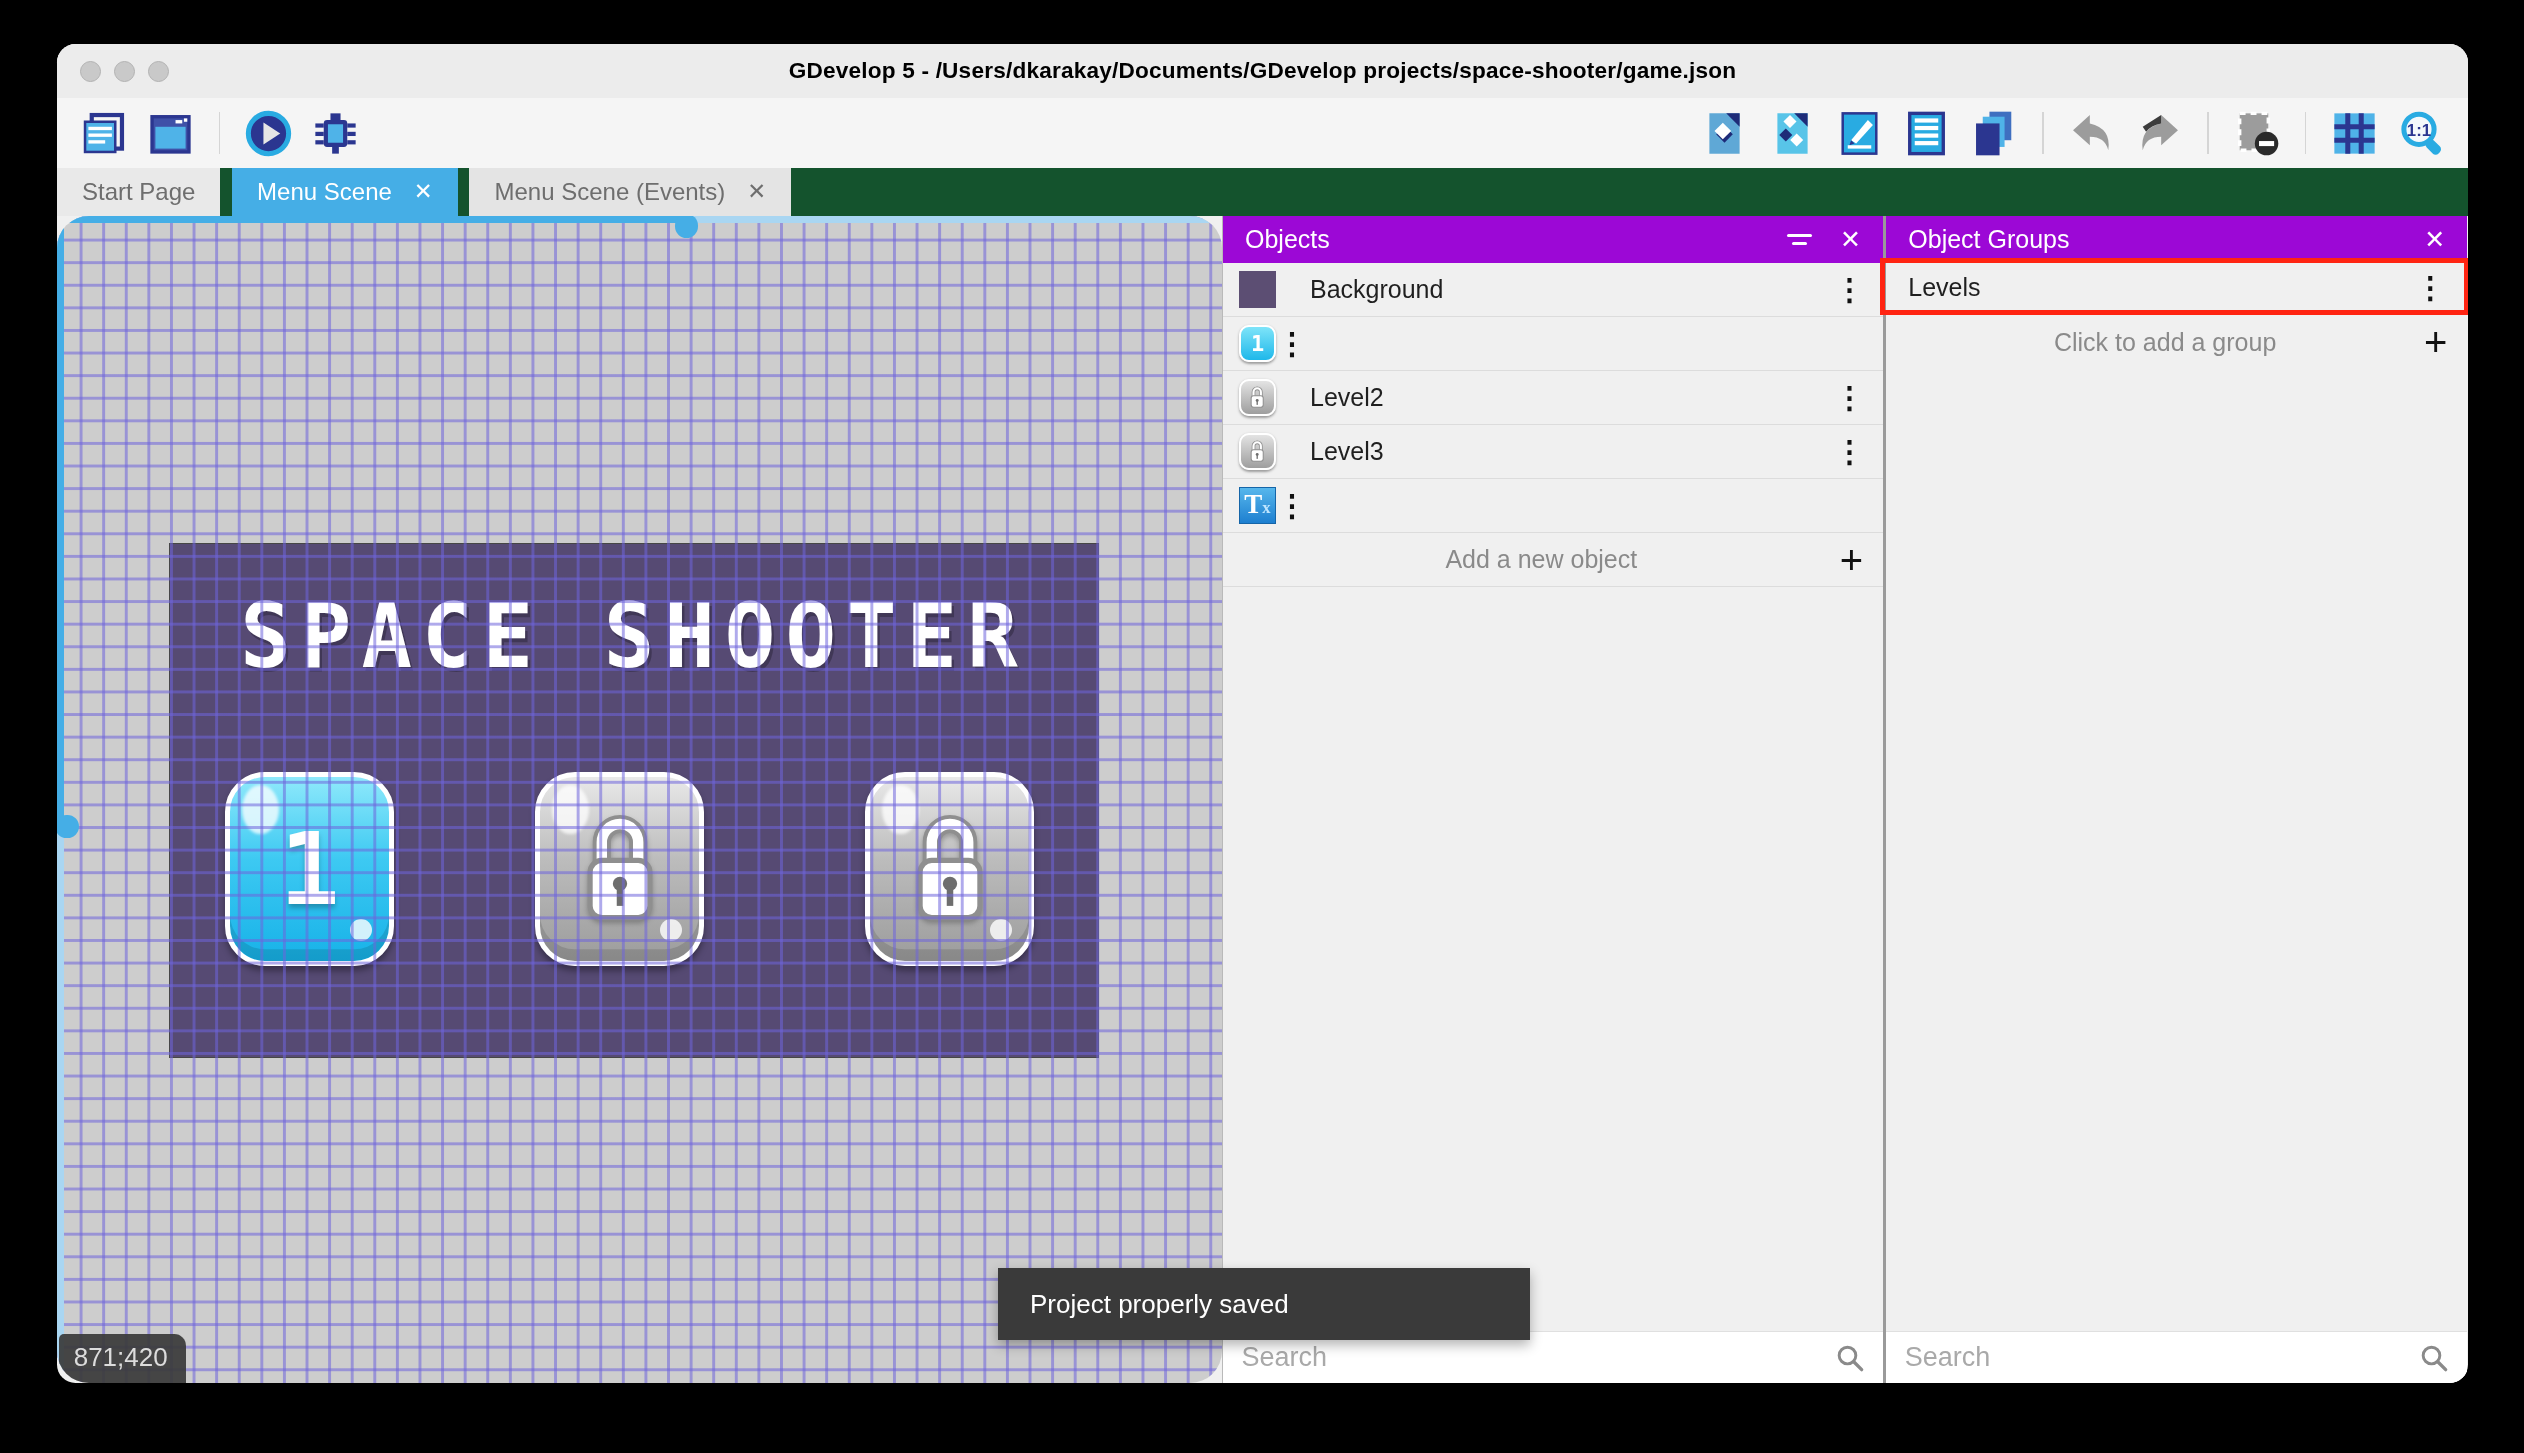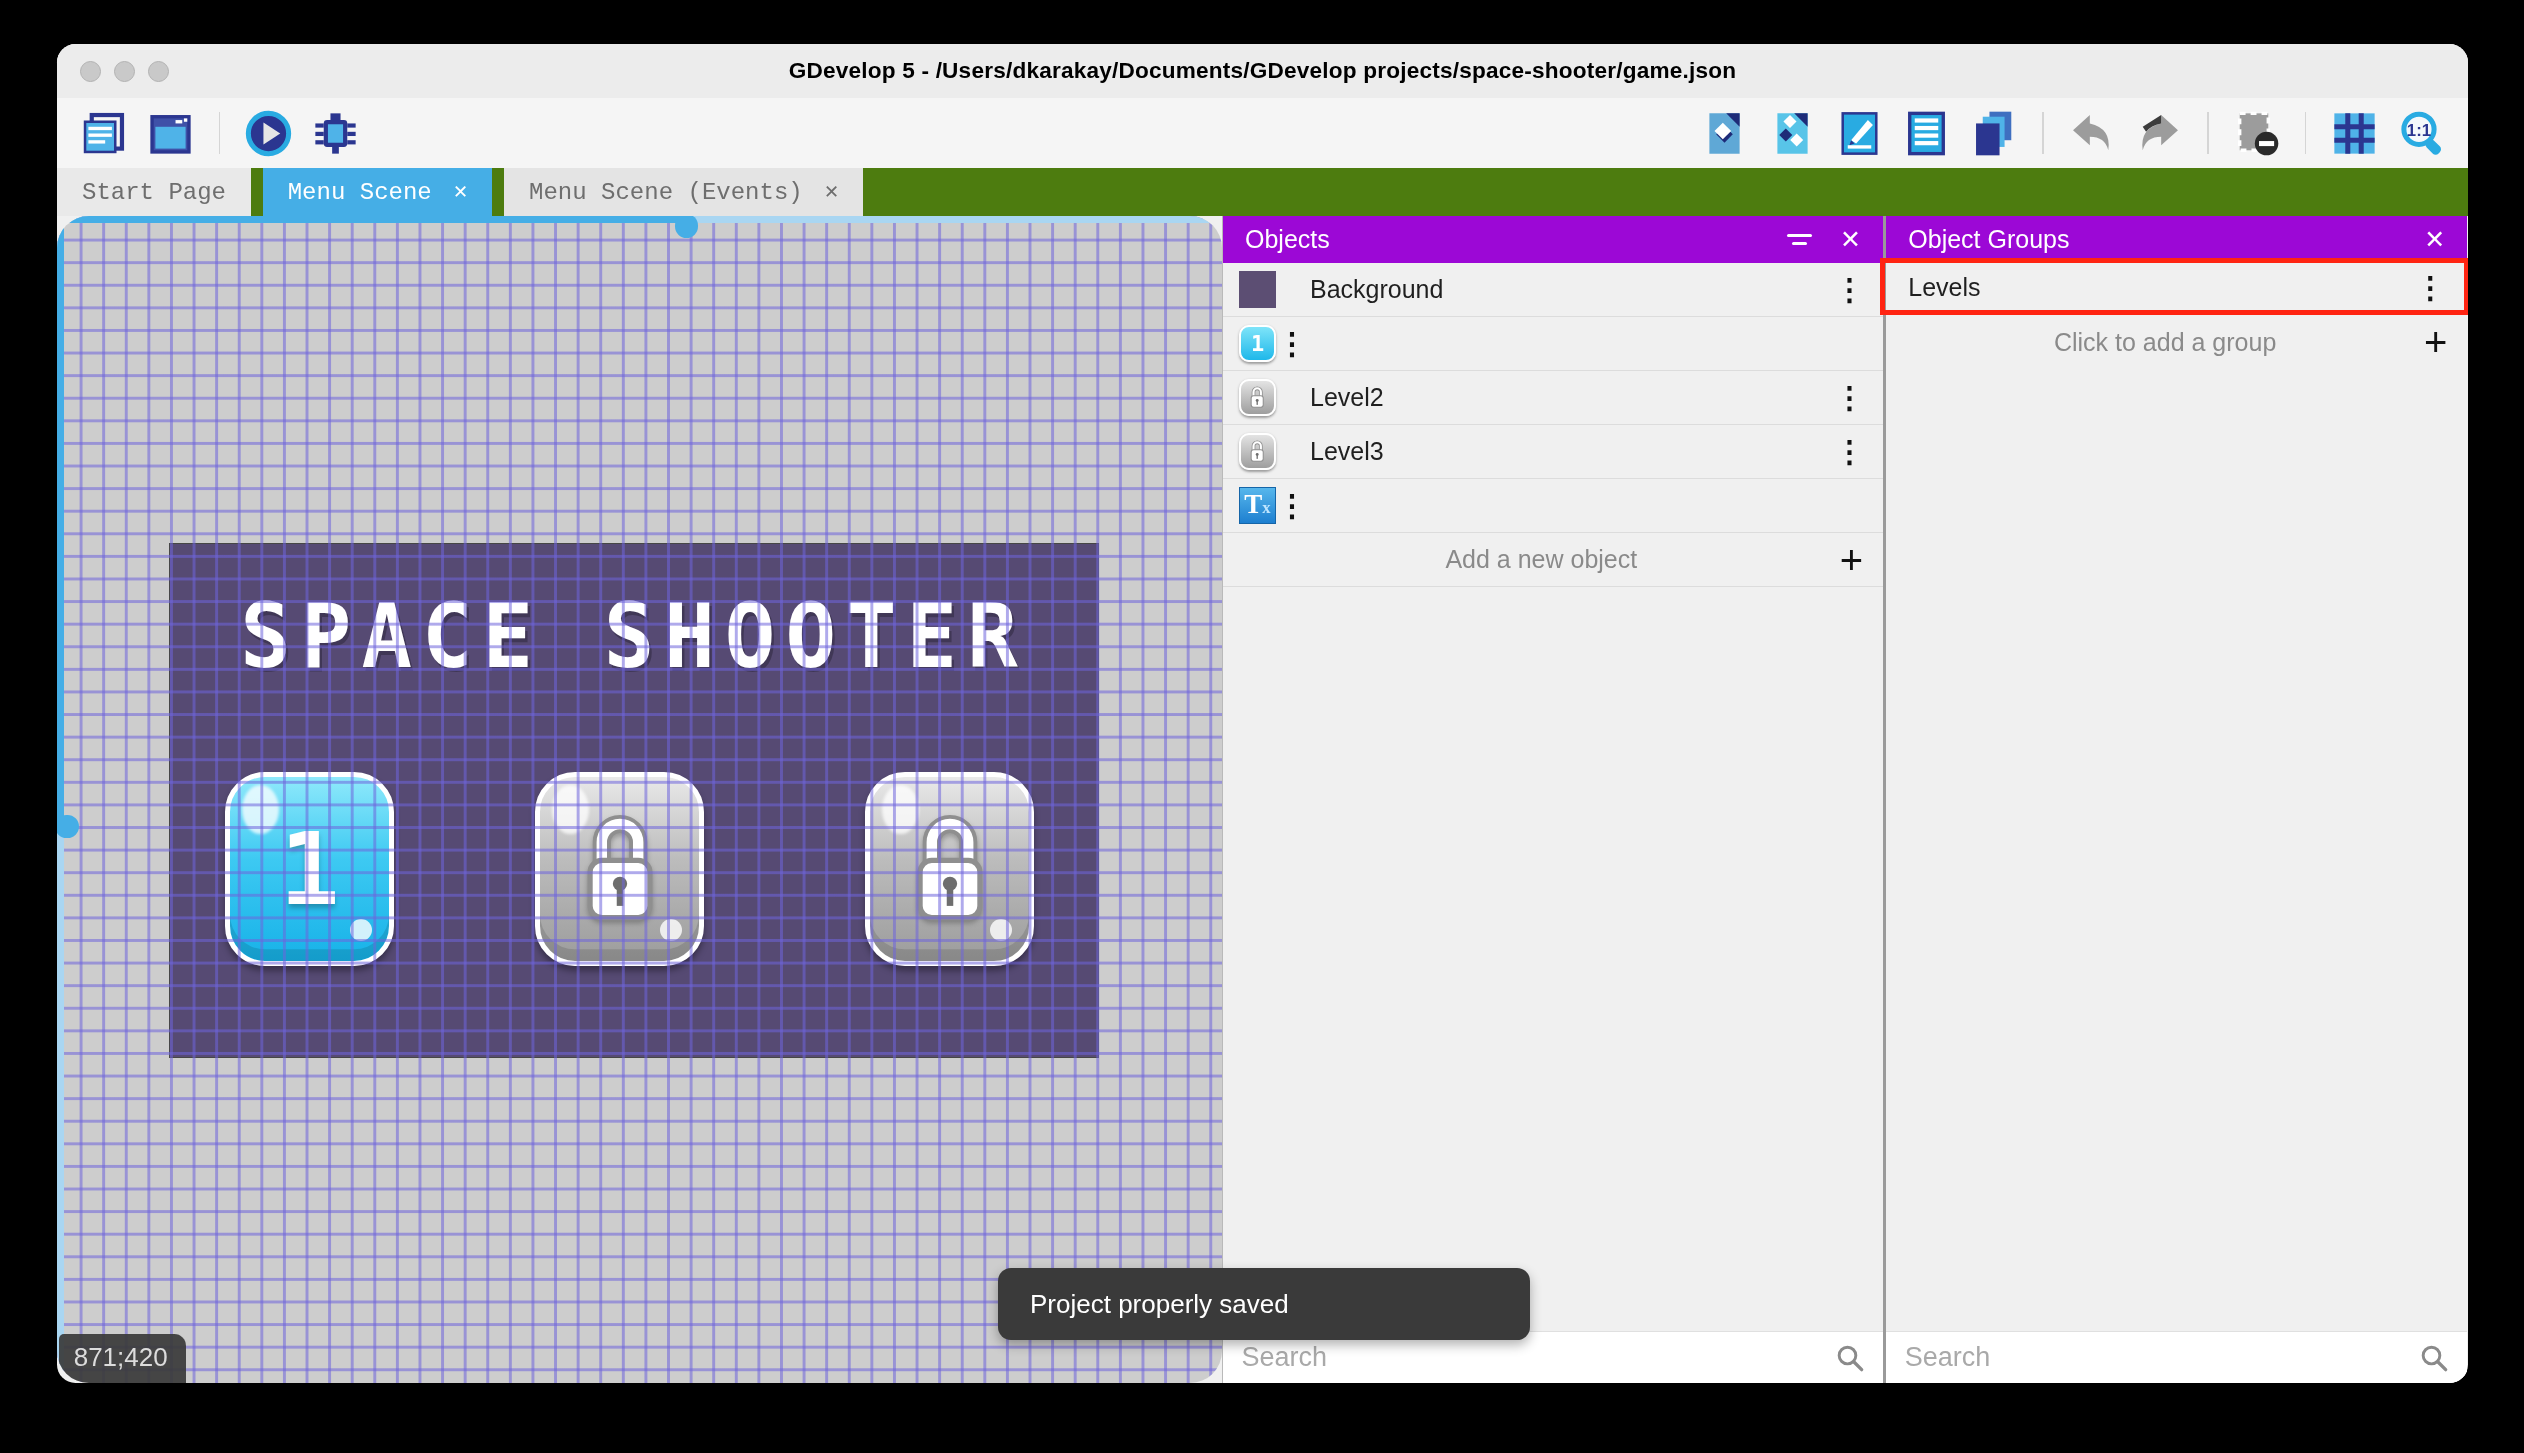--- a/index.html
+++ b/index.html
@@ -23,21 +23,21 @@
   }
 
   
   .toolbar { height:70px; background:#F5F5F5; flex:0 0 auto; display:flex; align-items:center; justify-content:space-between; padding:0 22px; }
   .tb-group { display:flex; align-items:center; gap:18.4px; height:100%; }
   .tb-btn { width:49px; height:49px; display:flex; align-items:center; justify-content:center; }
   .tb-btn svg { width:47px; height:47px; }
   .tb-sep { width:1.7px; height:42px; background:#D5D5D5; margin:0 5px; }
 
   
-  .tabbar { height:48px; background:#4d7c0f; flex:0 0 auto; display:flex; align-items:flex-end;font-family:Liberation Mono, monospace; }
+  .tabbar { height:48px; background:#14532d; flex:0 0 auto; display:flex; align-items:flex-end; }
   .tab { height:48px; display:flex; align-items:center; gap:22px; padding:0 25px; font-size:24px; color:#6E6E6E; background:#E4E4E4; margin-right:11.7px; }
   .tab:first-child { margin-left:0; background:#E9E9E9; }
   .tab.active { background:#45AEE6; color:#FFFFFF; }
   .tab .tab-close { font-size:22.6px; line-height:1; color:#6E6E6E; }
   .tab.active .tab-close { color:#FFFFFF; }
 
   
   .content { flex:1 1 auto; display:flex; min-height:0; }
 
   
@@ -79,21 +79,21 @@
 
   .coord-badge {
     position:absolute; left:1.7px; bottom:0; z-index:6;
     background:rgba(58,58,58,0.92); color:#DCDCDC; font-size:26px;
     padding:8.4px 18.4px 10px 15px; border-radius:5px 11.7px 0 11.7px;
   }
 
   
   .toast {
     position:absolute; left:941px; top:1224px; width:532px; height:72px; z-index:20;
-    background:#3A3A3A; border-radius:13px; color:#FFFFFF; font-size:26px;
+    background:#3A3A3A; border-radius:0; color:#FFFFFF; font-size:26px;
     display:flex; align-items:center; padding-left:32px;
     box-shadow:0 5px 11.7px rgba(0,0,0,0.3);
   }
 
   
   .panel { background:#F0F0F0; position:relative; display:flex; flex-direction:column; }
   .objects-panel { width:661px; flex:0 0 auto; border-left:1.7px solid #B9B9B9; }
   .panel-divider { width:3.3px; background:#9A9A9A; flex:0 0 auto; }
   .groups-panel { width:581px; flex:0 0 auto; }
 

